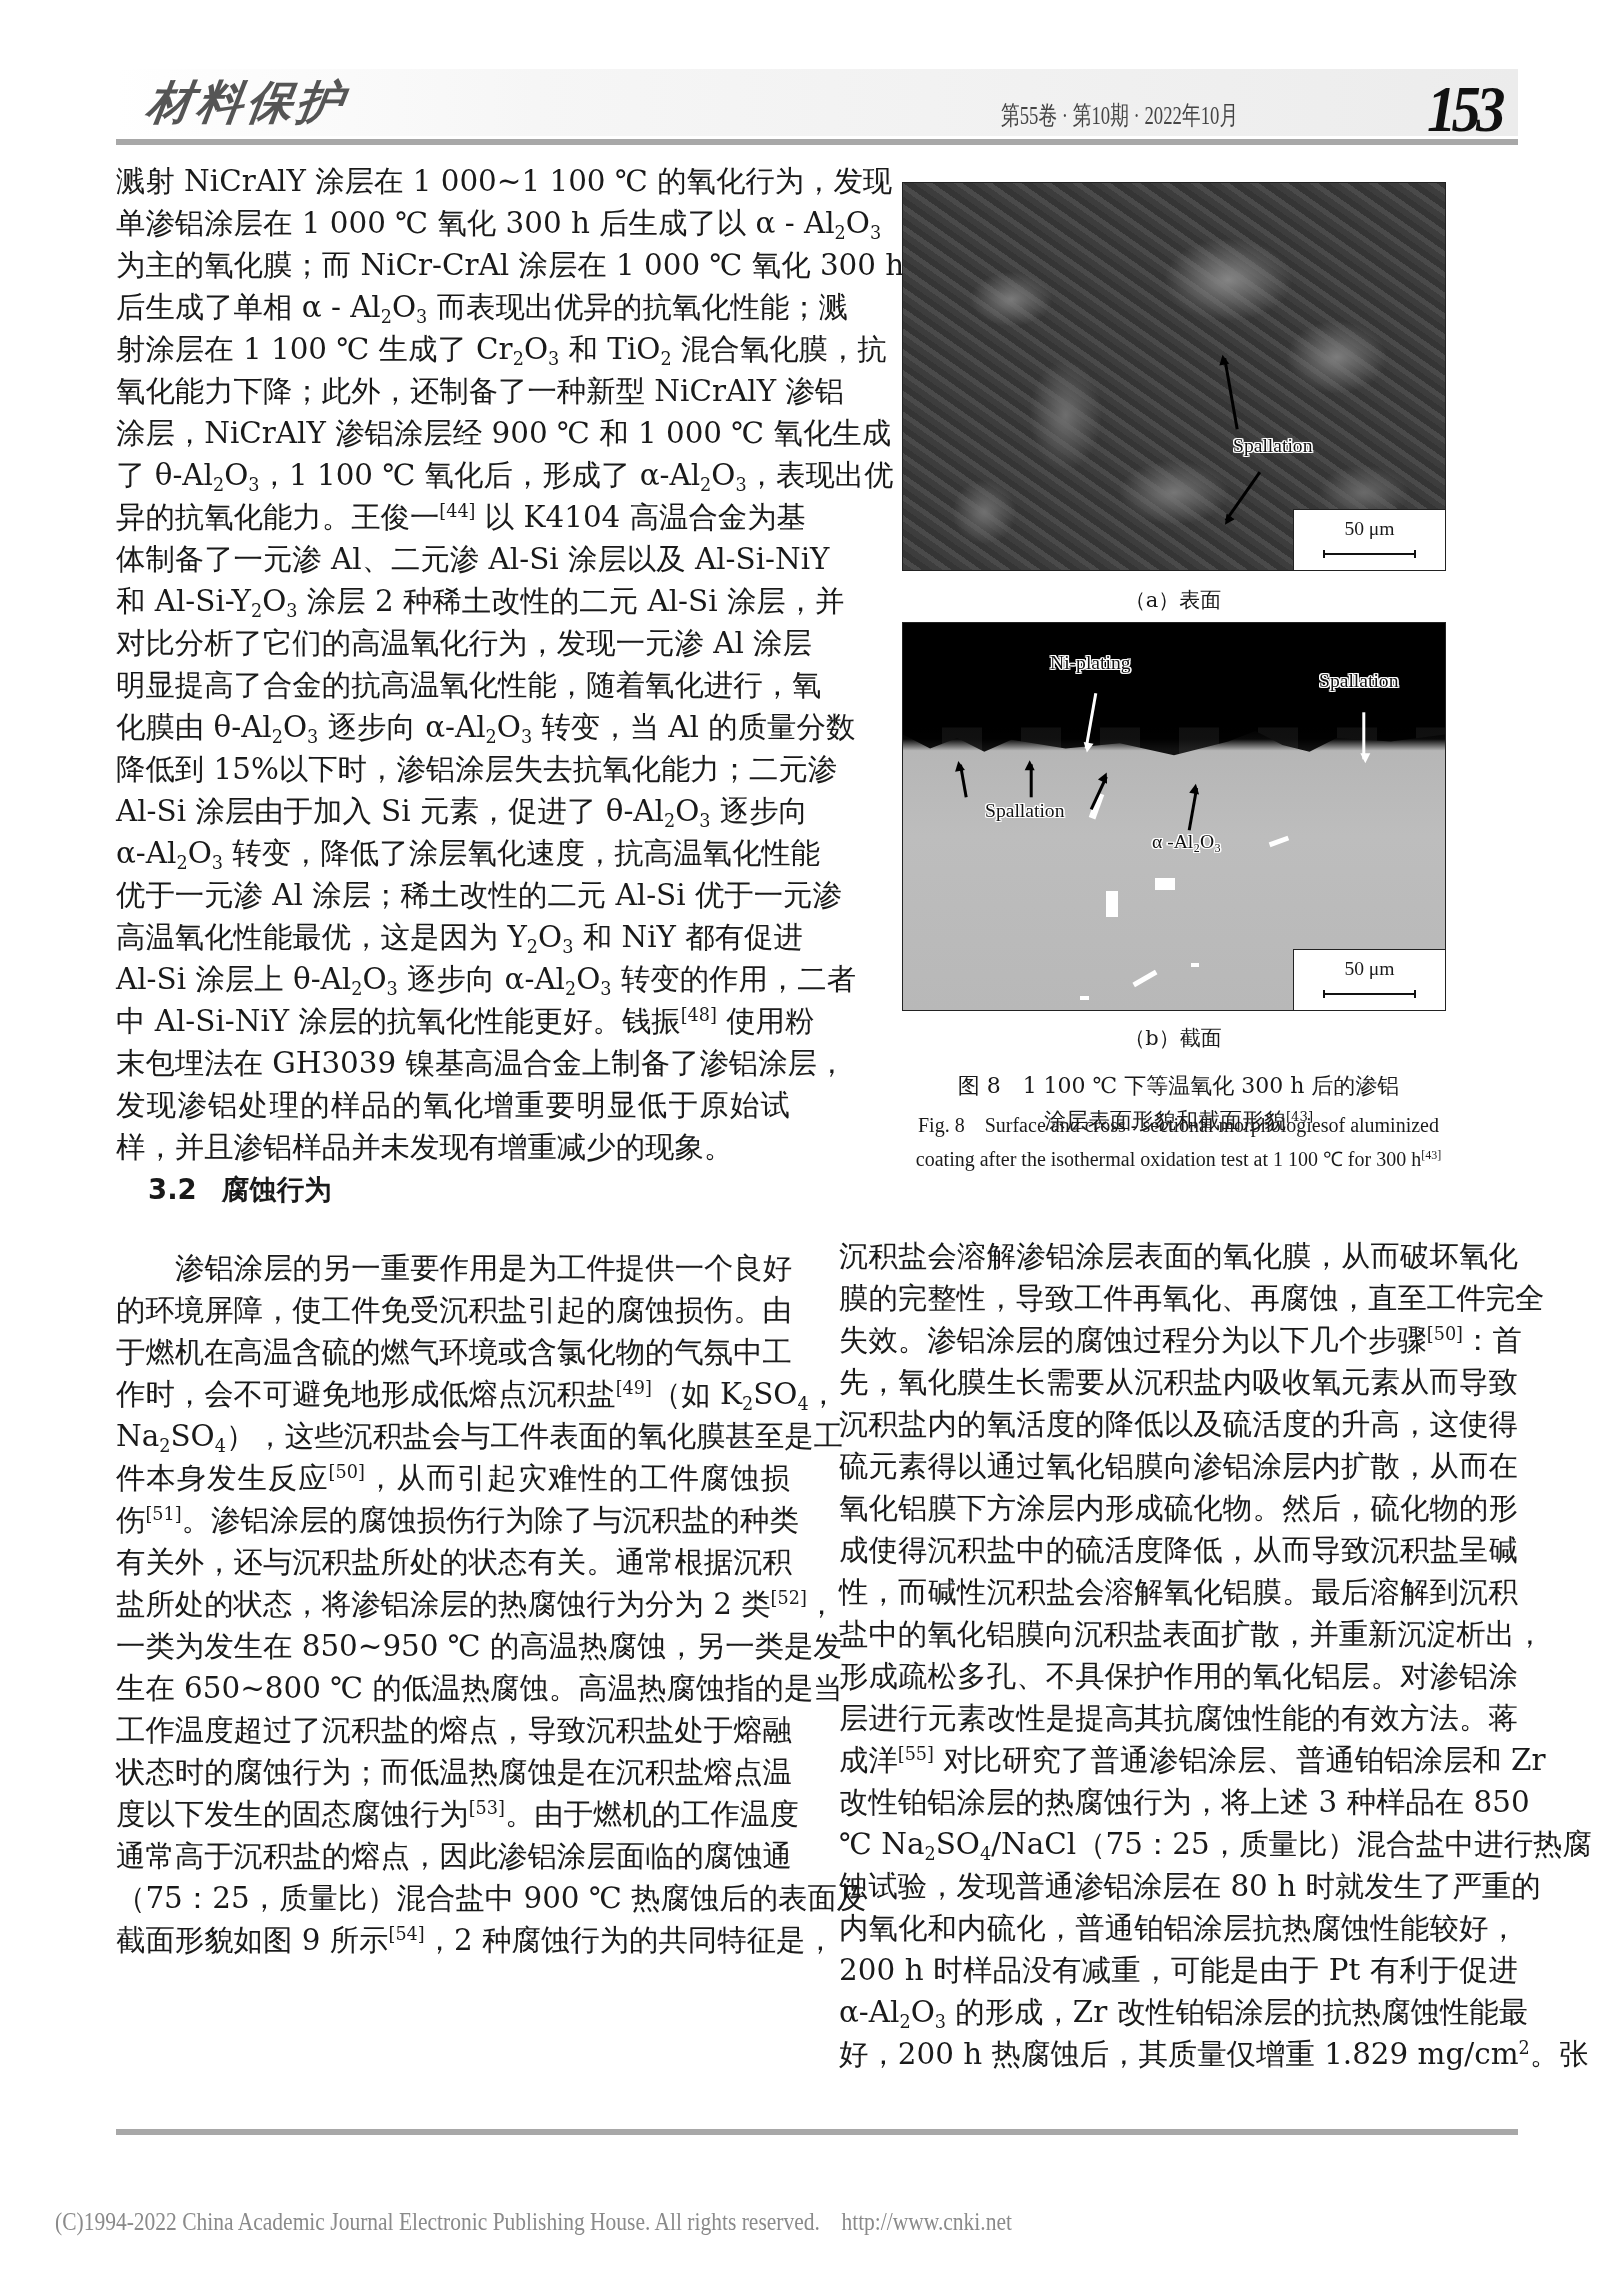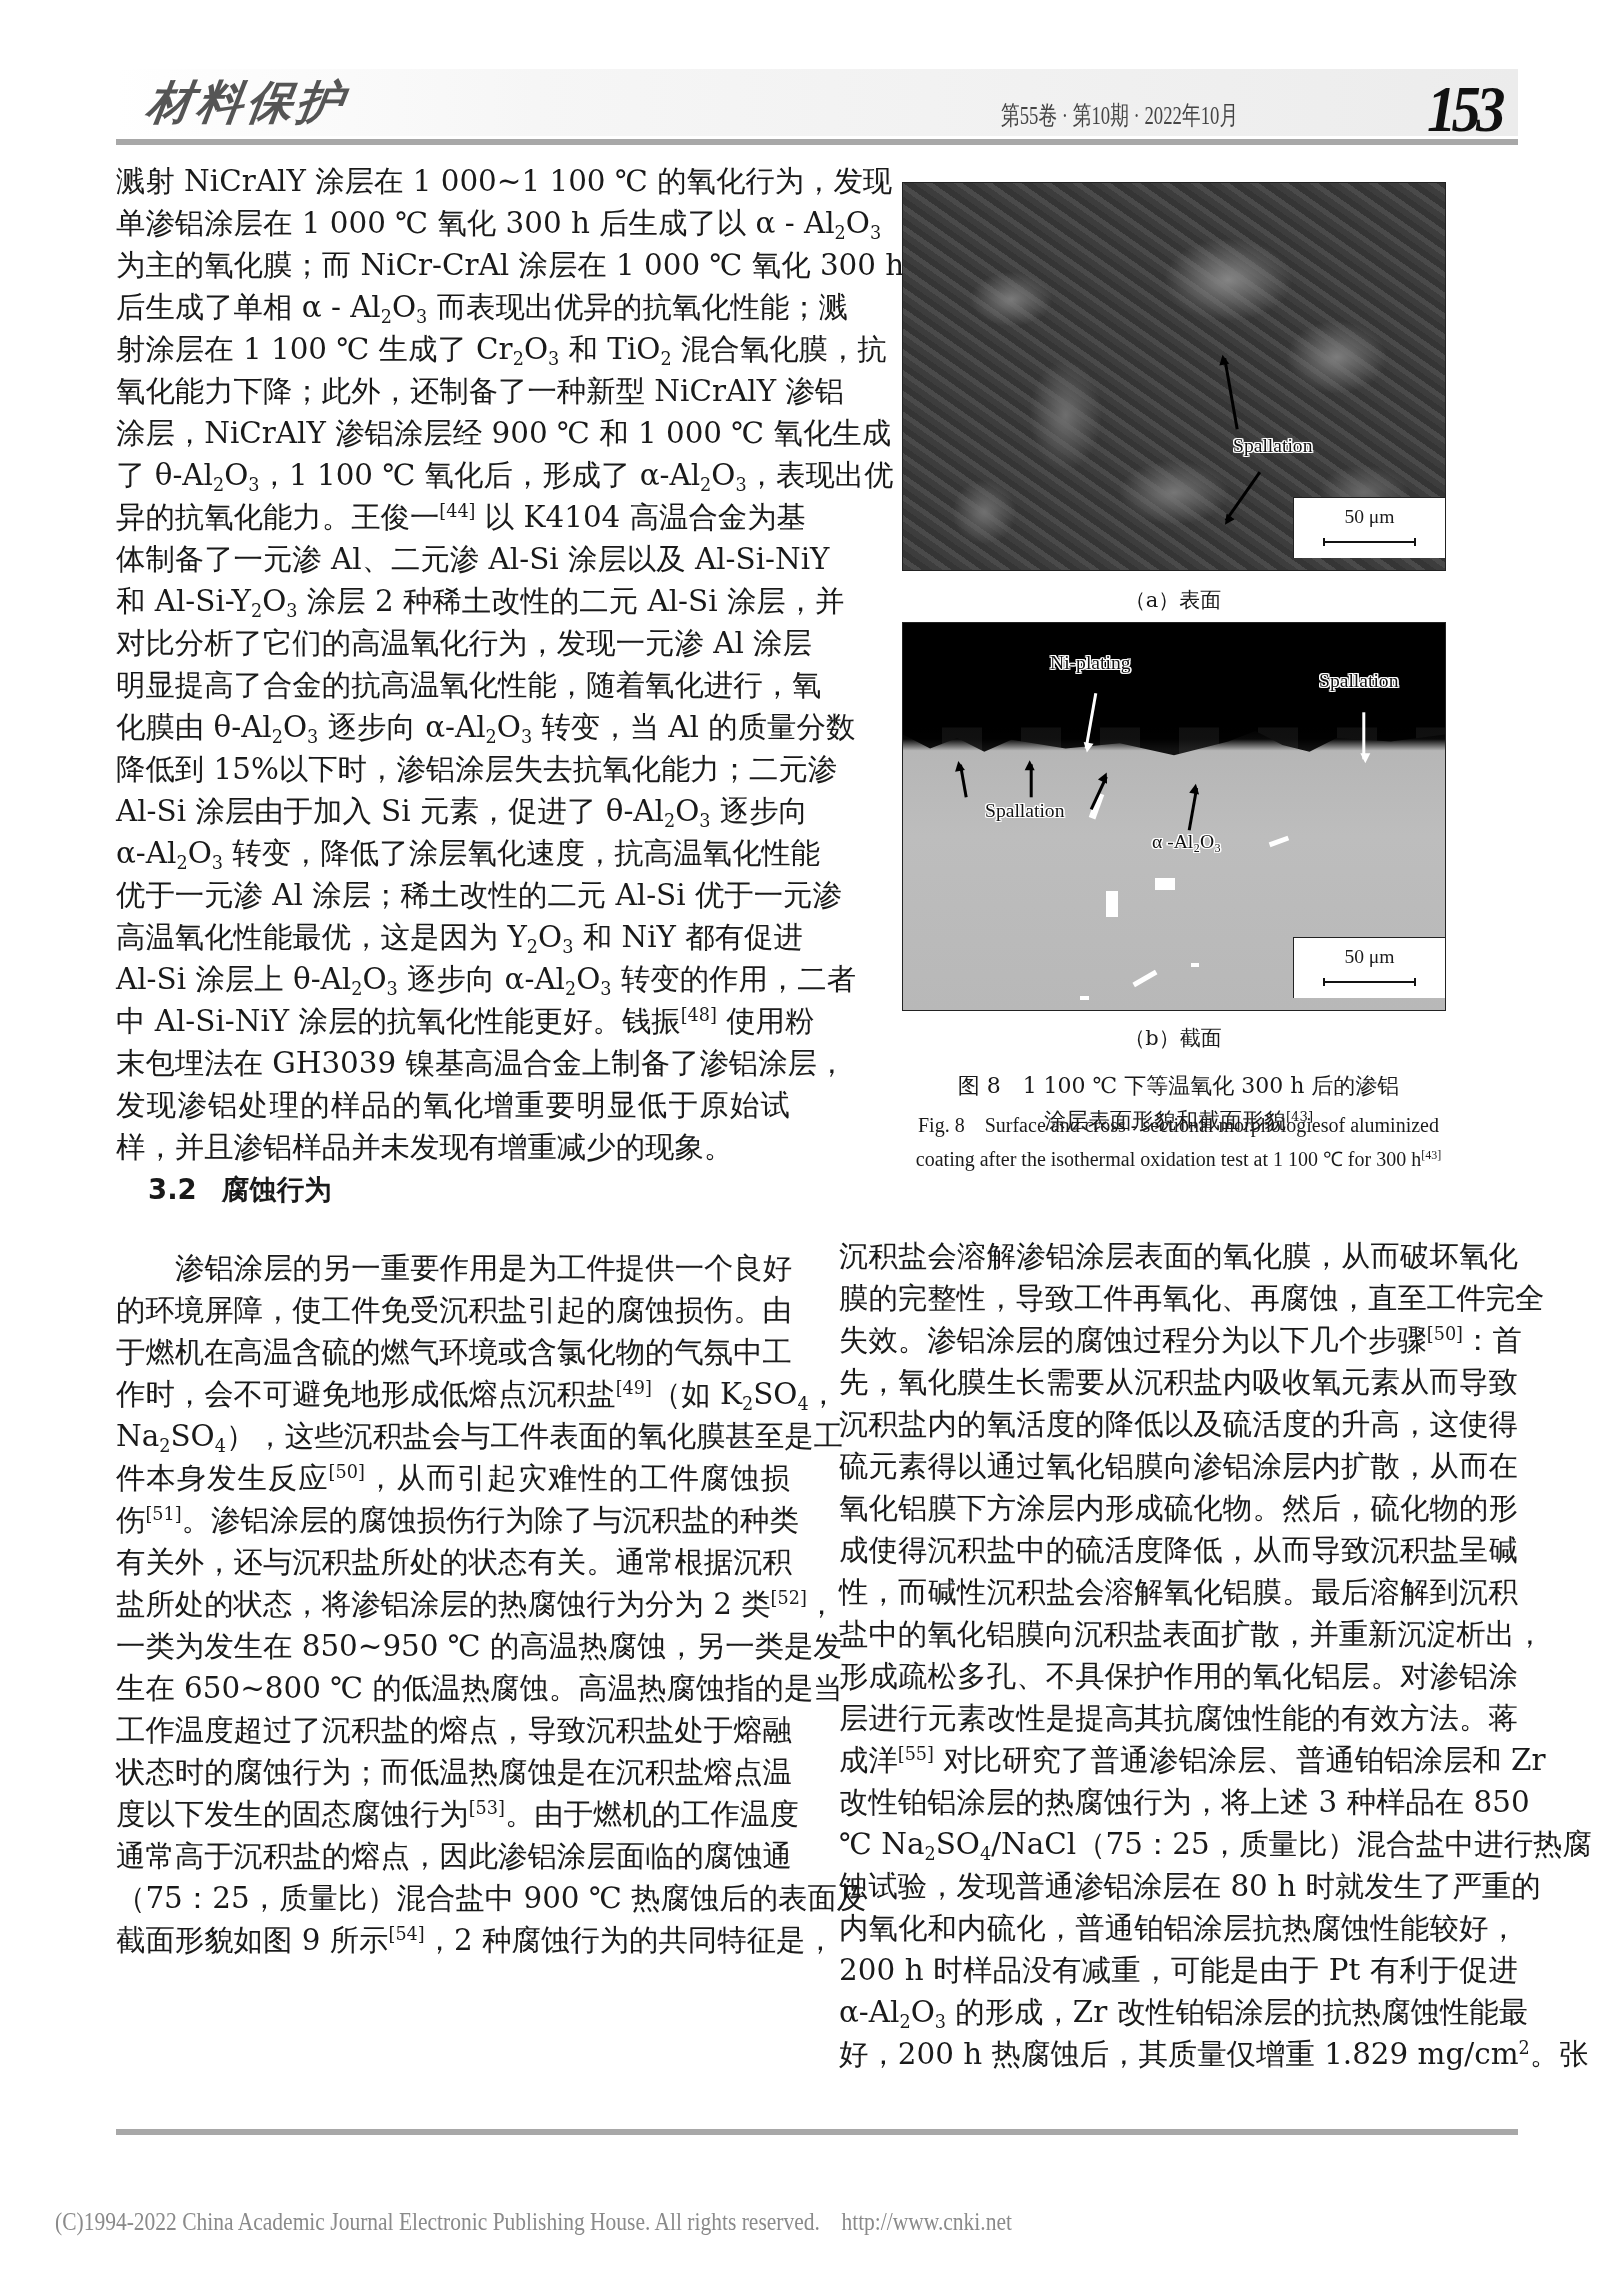--- a/index.html
+++ b/index.html
@@ -38,21 +38,21 @@
              radial-gradient(ellipse 92px 59px at 60% 25%, #858585 0%, transparent 70%),
              radial-gradient(ellipse 72px 52px at 80% 45%, #7d7d7d 0%, transparent 70%),
              radial-gradient(ellipse 52px 79px at 30% 60%, #6e6e6e 0%, transparent 70%),
              radial-gradient(ellipse 79px 46px at 50% 80%, #777 0%, transparent 70%),
              radial-gradient(ellipse 46px 46px at 15% 85%, #707070 0%, transparent 70%),
              radial-gradient(ellipse 65px 39px at 85% 80%, #6a6a6a 0%, transparent 70%),
              repeating-linear-gradient(35deg, #3d3d3d 0 5.9px, #4a4a4a 5.9px 11px, #353535 11px 17px),
              #444; }
   .fig-b { left:902px; top:622px; width:542px; height:387px;
            background:linear-gradient(180deg,#000 0%,#000 27%,#0a0a0a 30%,#b6b6b6 33%,#bdbdbd 55%,#b8b8b8 100%); }
-  .scalebar-box { position:absolute; right:0; bottom:12px; width:151px; height:60px; background:#fff;
+  .scalebar-box { position:absolute; right:0; bottom:0; width:151px; height:60px; background:#fff;
            border-left:1.3px solid #222; border-top:1.3px solid #222; }
   .scalebar-label { position:absolute; top:7.9px; left:0; width:100%; text-align:center;
            font-size:19.6px; font-family:"Liberation Serif",serif; }
   .scalebar-line { position:absolute; left:29px; width:93px; top:43px; height:2px; background:#111; }
   .scalebar-line::before, .scalebar-line::after { content:""; position:absolute; top:-3.3px; width:2px;
            height:8.5px; background:#111; }
   .scalebar-line::before { left:0; } .scalebar-line::after { right:0; }
   .annot { position:absolute; font-family:"Liberation Serif",serif; font-size:19.6px; color:#111;
            text-shadow:-1.3px -1.3px 0 #fff,1.3px -1.3px 0 #fff,-1.3px 1.3px 0 #fff,1.3px 1.3px 0 #fff,0 1.3px 0 #fff,1.3px 0 0 #fff,-1.3px 0 0 #fff,0 -1.3px 0 #fff; }
   .arrow { position:absolute; height:2.6px; background:#000; transform-origin:0 50%; }

